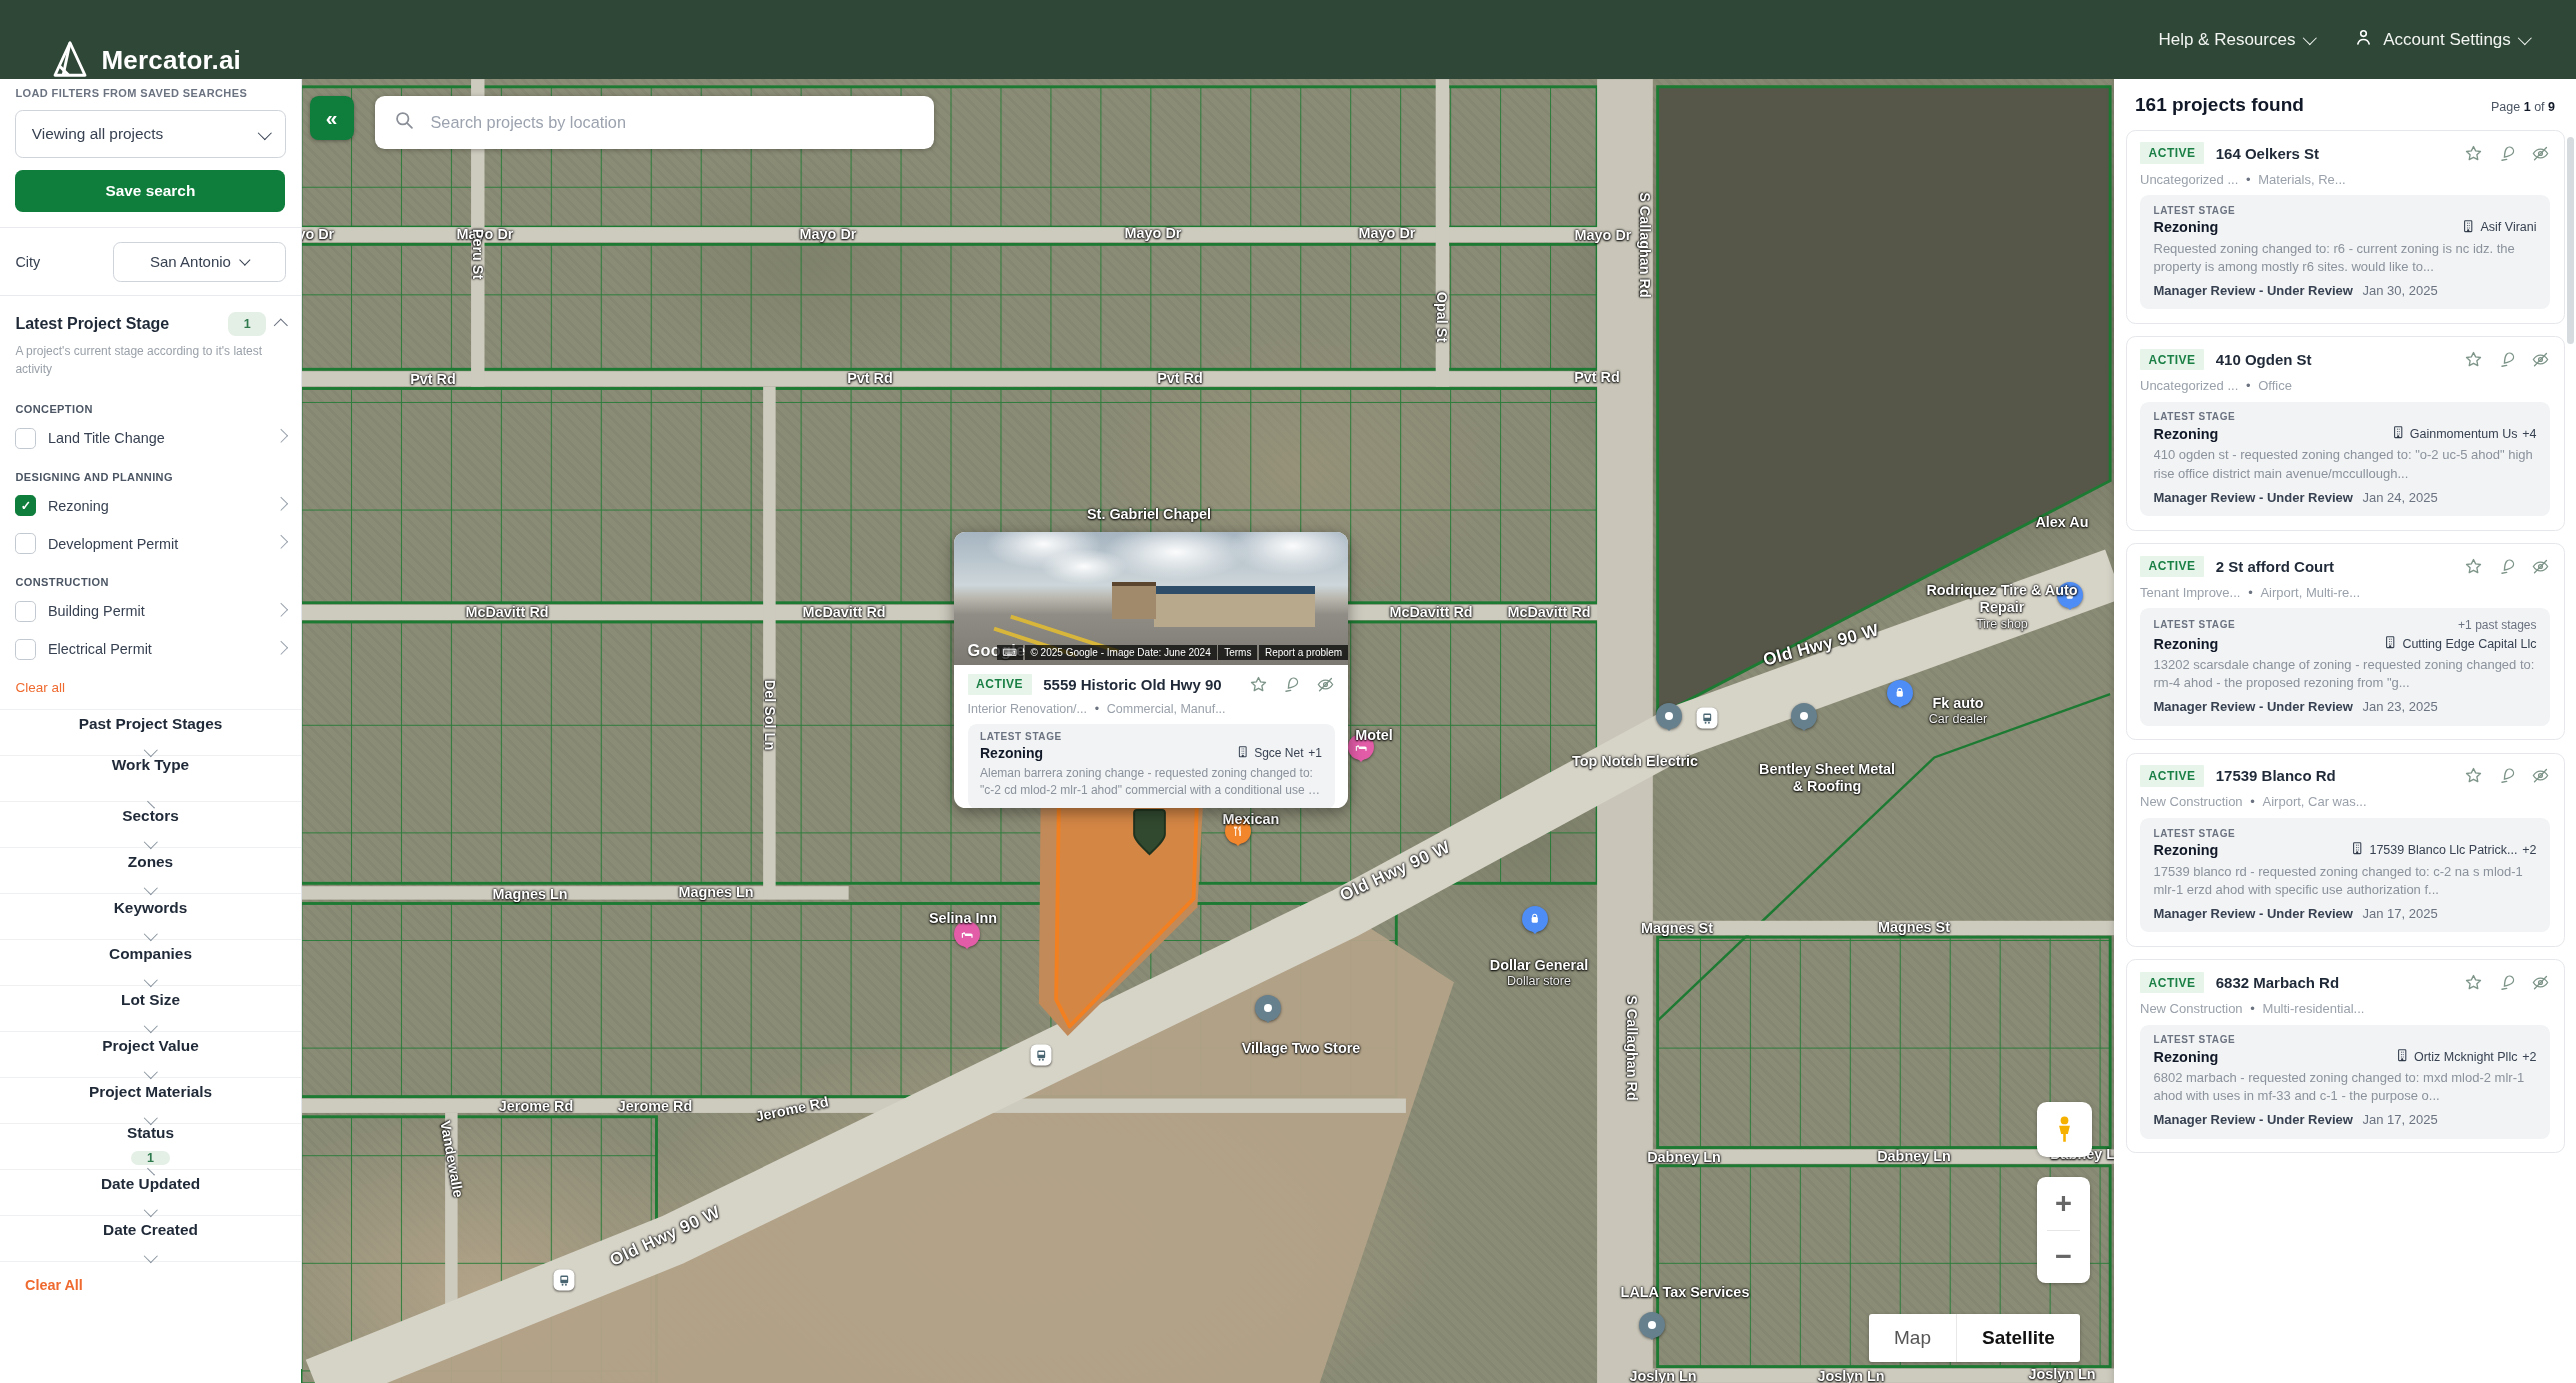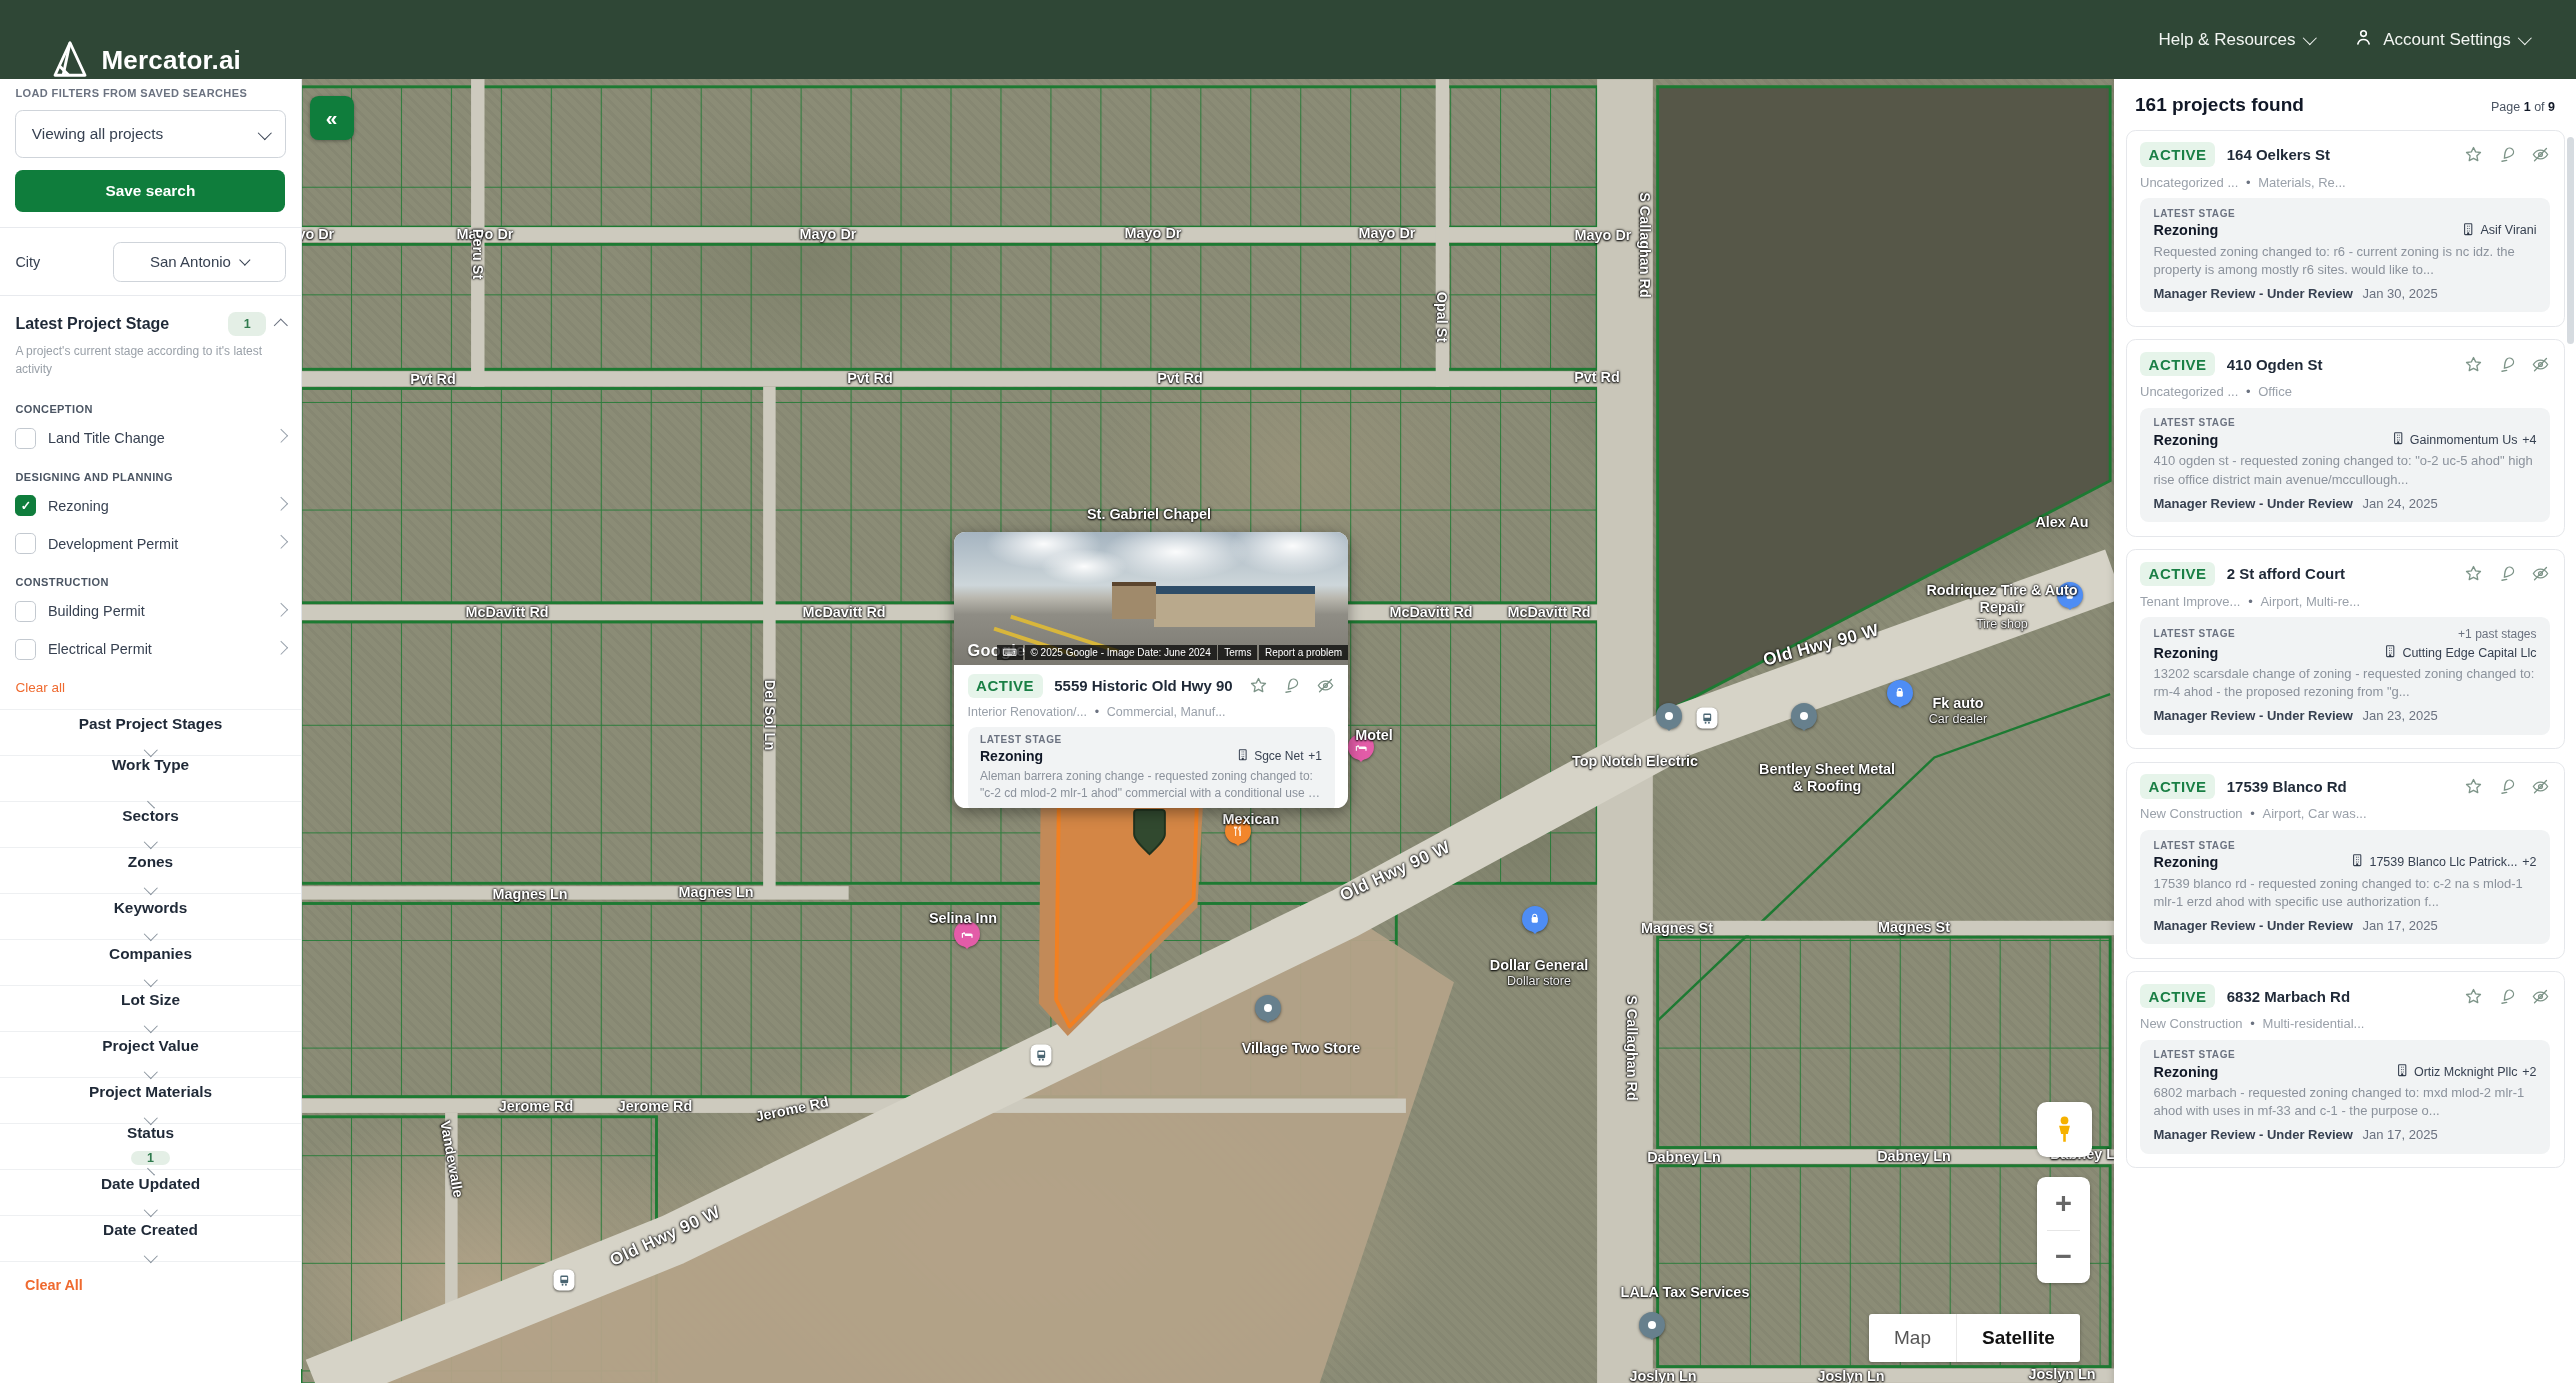--- a/index.html
+++ b/index.html
@@ -94,21 +94,21 @@
   .sv-photo .cloud{position:absolute;background:radial-gradient(closest-side,rgba(255,255,255,.95),rgba(255,255,255,0));border-radius:50%;}
   .sv-bldg{position:absolute;right:33px;top:54px;width:161px;height:33px;background:#b9a98c;border-top:8.6px solid #2e4d68;}
   .sv-bldg2{position:absolute;right:192px;top:50px;width:44px;height:33px;background:#a08a6b;border-top:4.8px solid #5b452e;}
   .sv-line{position:absolute;left:54px;top:100px;width:113px;height:3.8px;background:#d8b63c;transform:rotate(18deg);}
   .sv-line.l2{top:108px;left:38px;width:86px;}
   .gg-logo{position:absolute;left:13.5px;bottom:4.8px;color:#fff;font-size:16.3px;font-weight:600;letter-spacing:0.3px;text-shadow:0 1px 1.9px rgba(0,0,0,.6);z-index:2;}
   .sv-attrib{position:absolute;right:0;bottom:4.8px;display:flex;gap:1.9px;z-index:2;}
   .sv-attrib .chip{background:rgba(0,0,0,.72);color:#fff;font-size:10px;padding:1.9px 5.8px;white-space:nowrap;}
   .pp-body{padding:8.6px 13.5px 0;}
   .pp-head{display:flex;align-items:center;gap:11.5px;}
-  .badge{background:#e6f4ea;color:#1a7f45;font-size:15px;font-weight:700;letter-spacing:0.5px;padding:3.8px 8.6px;border-radius:6px;flex:none;}
+  .badge{background:#e6f4ea;color:#1a7f45;font-size:12px;font-weight:700;letter-spacing:0.5px;padding:3.8px 8.6px;border-radius:1px;flex:none;}
   .pp-title{font-size:15px;font-weight:700;color:#1f2937;flex:1;white-space:nowrap;}
   .card-icons{display:flex;gap:14.4px;color:#7d9488;flex:none;}
   .cicon{width:19px;height:19px;cursor:pointer;}
   .pp-cat{padding:6.7px 0 7.7px;font-size:12.5px;color:#9aa1aa;display:flex;align-items:center;gap:7.7px;}
   .dot::before{content:"\2022";color:#6b7280;}
   .stage-box{background:#f1f3f4;border-radius:8.6px;padding:7.7px 12.5px 9.6px;}
   .stage-top{display:flex;justify-content:space-between;align-items:center;}
   .stage-label{font-size:10px;font-weight:700;letter-spacing:0.6px;color:#6b7280;}
   .past-stages{font-size:12px;color:#6b7280;}
   .stage-mid{display:flex;justify-content:space-between;align-items:center;margin-top:2.9px;}
@@ -500,20 +500,27 @@
         </div>
       </div>
 
     <div class="marker" style="left:832px;top:728px;">
       <svg width="33" height="50" viewBox="0 0 34 52">
           <path d="M4 3h26c2 0 3 1 3 3v22c0 6-8 13-16 21C9 41 1 34 1 28V6c0-2 1-3 3-3z" fill="#31492f" stroke="#20331f" stroke-width="2"></path>
         </svg>
     </div>
 
     <button class="collapse-btn">«</button>
+    <div class="search-bar">
+      <span><svg viewBox="0 0 24 24" width="21" height="21">
+            <circle cx="10" cy="10" r="6.5" fill="none" stroke="#8a8f98" stroke-width="2"></circle>
+            <path d="M15 15l5.5 5.5" stroke="#8a8f98" stroke-width="2" stroke-linecap="round"></path>
+          </svg></span>
+      <input type="text" placeholder="Search projects by location" style="">
+    </div>
 
     <div class="popup">
       <div class="sv-photo">
         <span class="cloud" style="left:8%;top:-13.5px;width:115px;height:50px;"></span>
         <span class="cloud" style="left:38%;top:-7.7px;width:144px;height:56px;"></span>
         <span class="cloud" style="left:70%;top:-15.4px;width:125px;height:58px;"></span>
         <span class="cloud" style="left:22%;top:17.3px;width:86px;height:35px;"></span>
         <div class="sv-bldg"></div>
         <div class="sv-bldg2"></div>
         <div class="sv-line"></div>

